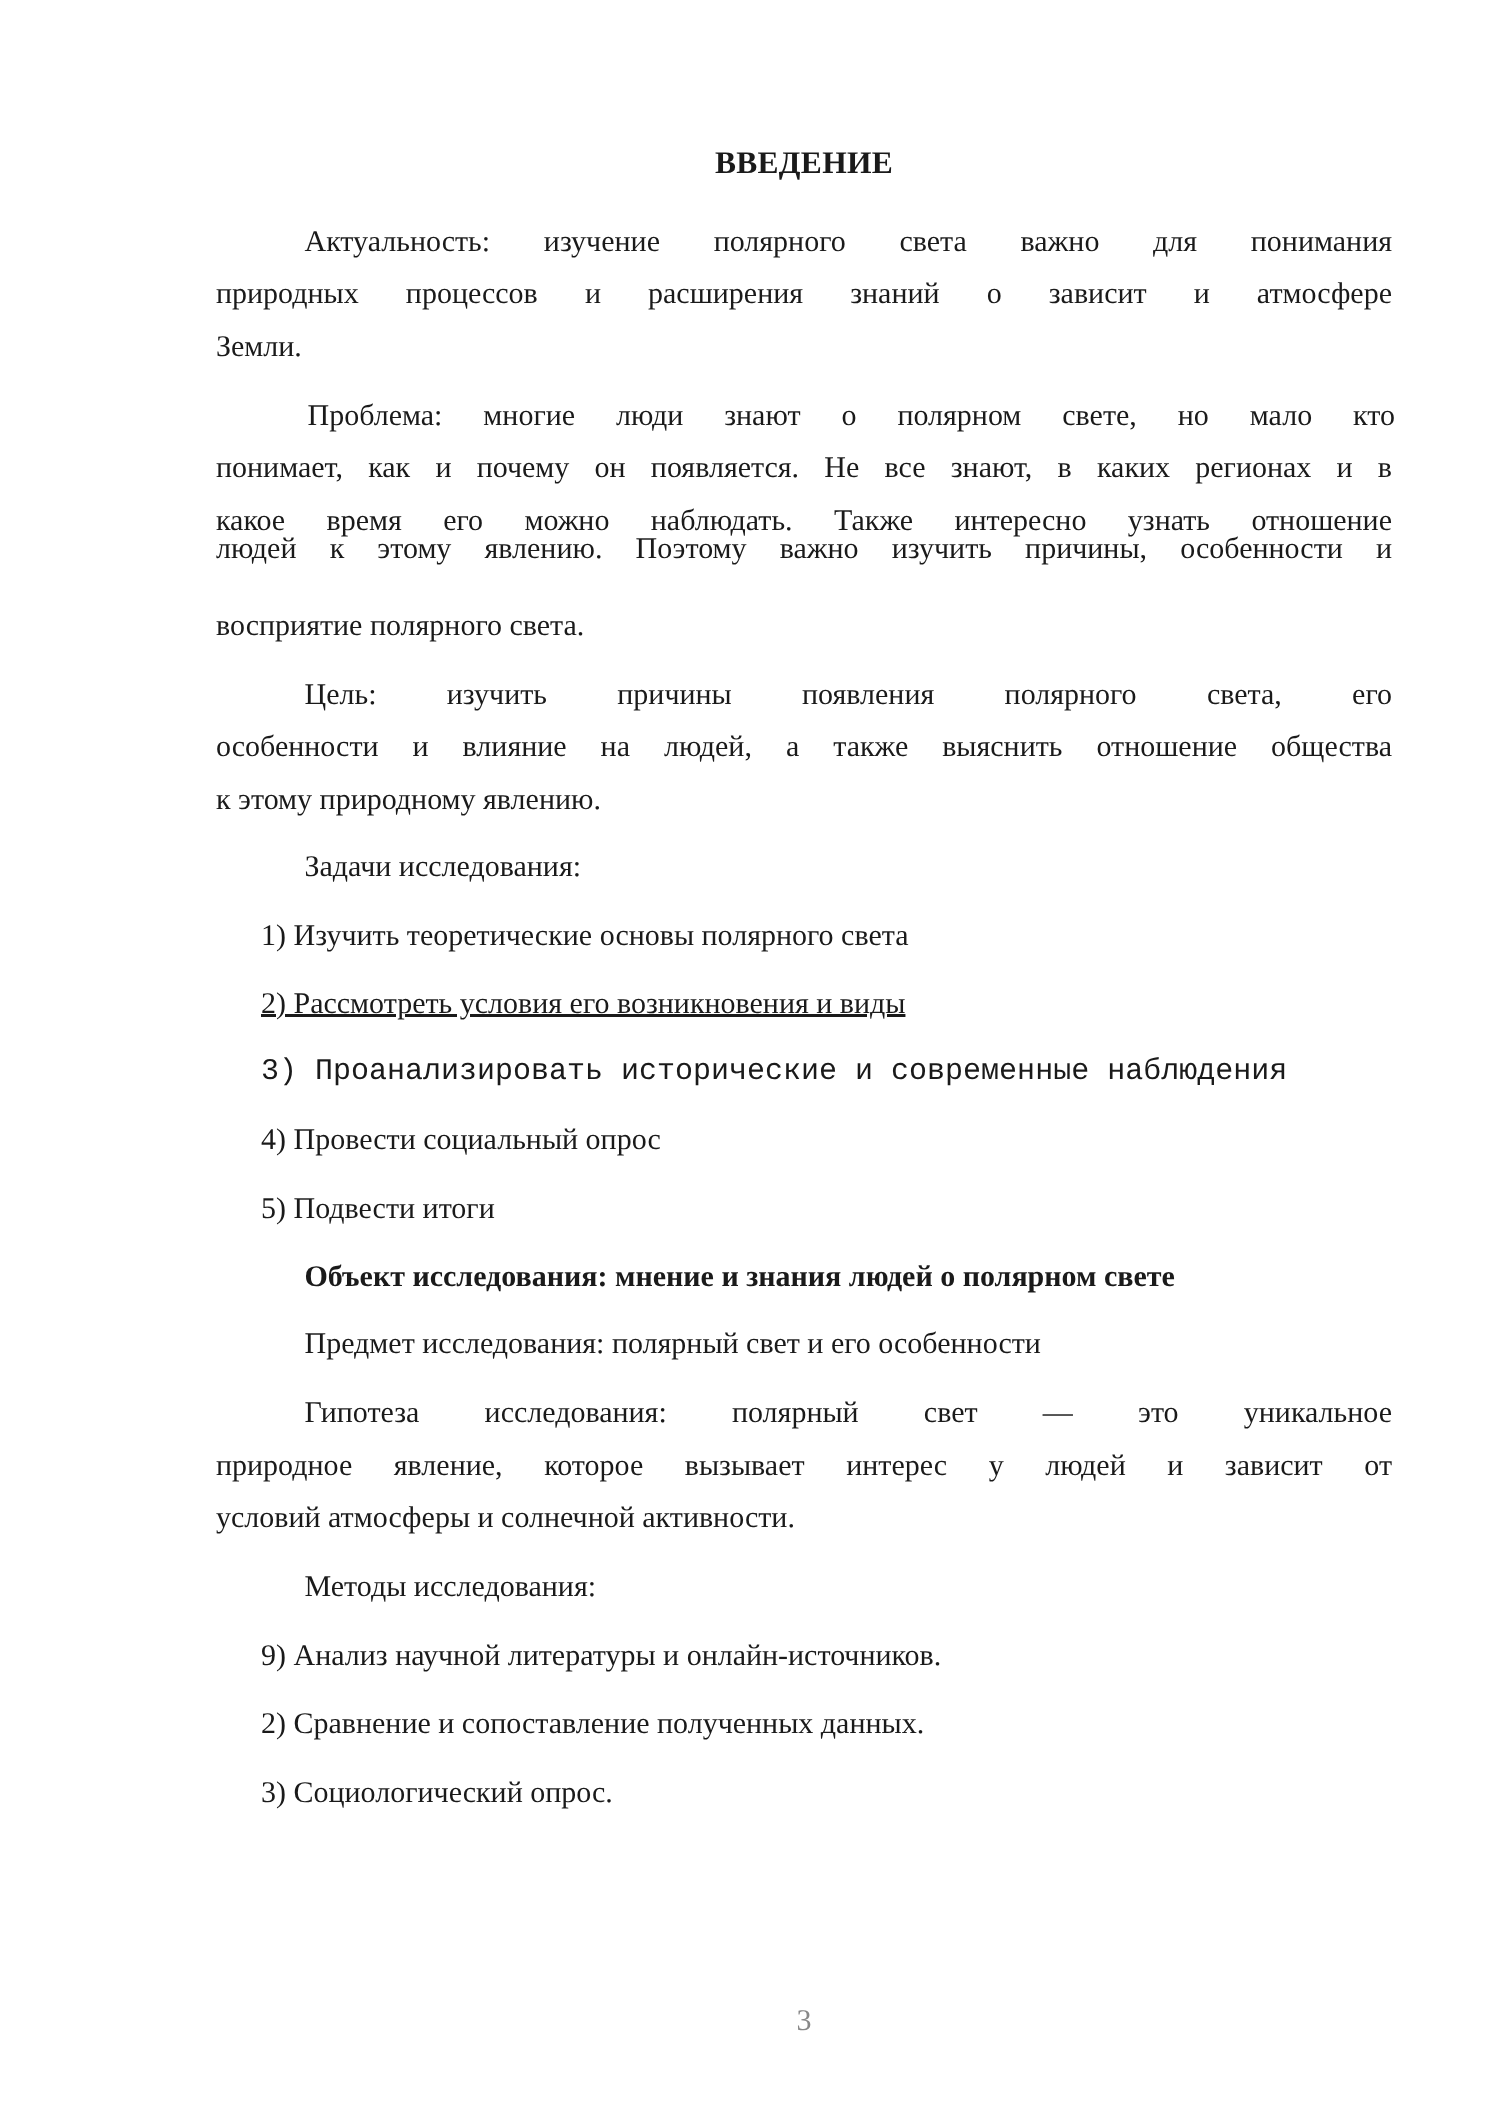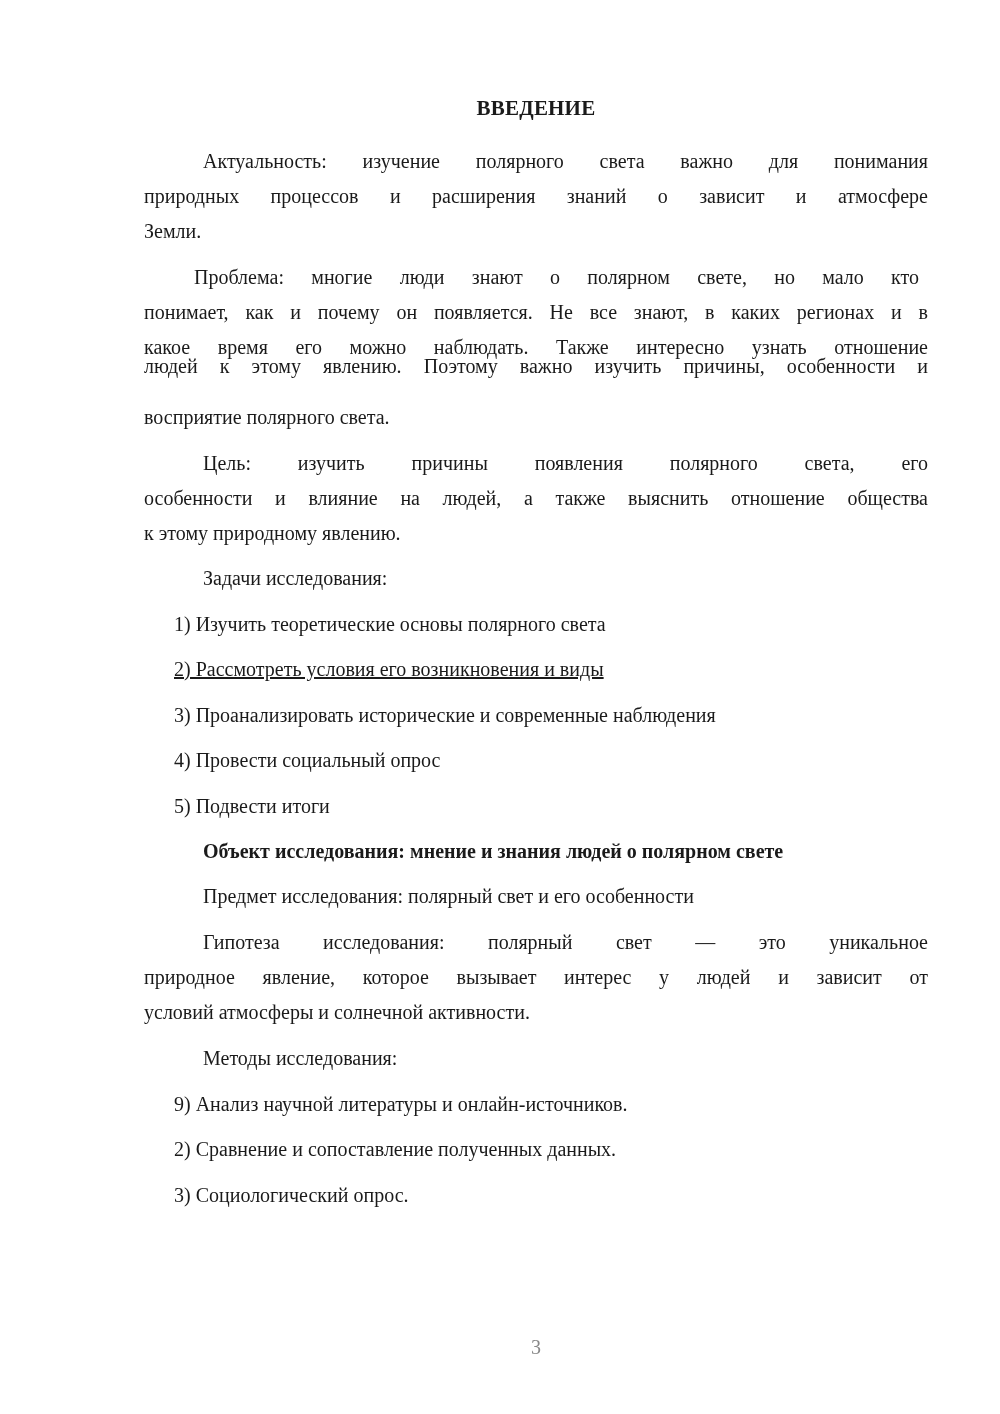--- a/index.html
+++ b/index.html
@@ -15,32 +15,32 @@
 </style>
 </head>
 <body>
 
 <div>
   <div class="title">ВВЕДЕНИЕ</div>
   <div id="body-lines">
       <div class="line just" style="top: 146px; left: 203px; width: 725px;">Актуальность: изучение полярного света важно для понимания</div>
       <div class="line just" style="top: 181px; left: 144px; width: 784px;">природных процессов и расширения знаний о зависит и атмосфере</div>
       <div class="line" style="top: 216px; left: 144px; width: 784px;">Земли.</div>
-      <div class="line just" style="top: 262px; left: 194px; width: 725px;">Проблема: многие люди знают о полярном свете, но мало кто</div>
+      <div class="line just" style="top: 262px; left: 205px; width: 725px;">Проблема: многие люди знают о полярном свете, но мало кто</div>
       <div class="line just" style="top: 297px; left: 144px; width: 784px;">понимает, как и почему он появляется. Не все знают, в каких регионах и в</div>
       <div class="line just" style="top: 332px; left: 144px; width: 784px;">какое время его можно наблюдать. Также интересно узнать отношение</div>
       <div class="line just" style="top: 351px; left: 144px; width: 784px;">людей к этому явлению. Поэтому важно изучить причины, особенности и</div>
       <div class="line" style="top: 402px; left: 144px; width: 784px;">восприятие полярного света.</div>
       <div class="line just" style="top: 448px; left: 203px; width: 725px;">Цель: изучить причины появления полярного света, его</div>
       <div class="line just" style="top: 483px; left: 144px; width: 784px;">особенности и влияние на людей, а также выяснить отношение общества</div>
       <div class="line" style="top: 518px; left: 144px; width: 784px;">к этому природному явлению.</div>
       <div class="line" style="top: 563px; left: 203px; width: 725px;">Задачи исследования:</div>
       <div class="line" style="top: 609px; left: 174px; width: 754px;">1) Изучить теоретические основы полярного света</div>
       <div class="line" style="top: 654px; left: 174px; width: 754px; text-decoration: underline;">2) Рассмотреть условия его возникновения и виды</div>
-      <div class="line" style="top: 700px; left: 174px; width: 754px;">3) Проанализировать исторические и современные наблюдения</div>
+      <div class="line" style="top: 700px; left: 174px; width: 754px; font-family: Liberation Mono, monospace;">3) Проанализировать исторические и современные наблюдения</div>
       <div class="line" style="top: 745px; left: 174px; width: 754px;">4) Провести социальный опрос</div>
       <div class="line" style="top: 791px; left: 174px; width: 754px;">5) Подвести итоги</div>
       <div class="line" style="top: 836px; left: 203px; width: 725px; font-weight: bold;">Объект исследования: мнение и знания людей о полярном свете</div>
       <div class="line" style="top: 881px; left: 203px; width: 725px;">Предмет исследования: полярный свет и его особенности</div>
       <div class="line just" style="top: 927px; left: 203px; width: 725px;">Гипотеза исследования: полярный свет — это уникальное</div>
       <div class="line just" style="top: 962px; left: 144px; width: 784px;">природное явление, которое вызывает интерес у людей и зависит от</div>
       <div class="line" style="top: 997px; left: 144px; width: 784px;">условий атмосферы и солнечной активности.</div>
       <div class="line" style="top: 1043px; left: 203px; width: 725px;">Методы исследования:</div>
       <div class="line" style="top: 1089px; left: 174px; width: 754px;">9) Анализ научной литературы и онлайн-источников.</div>
       <div class="line" style="top: 1134px; left: 174px; width: 754px;">2) Сравнение и сопоставление полученных данных.</div>

